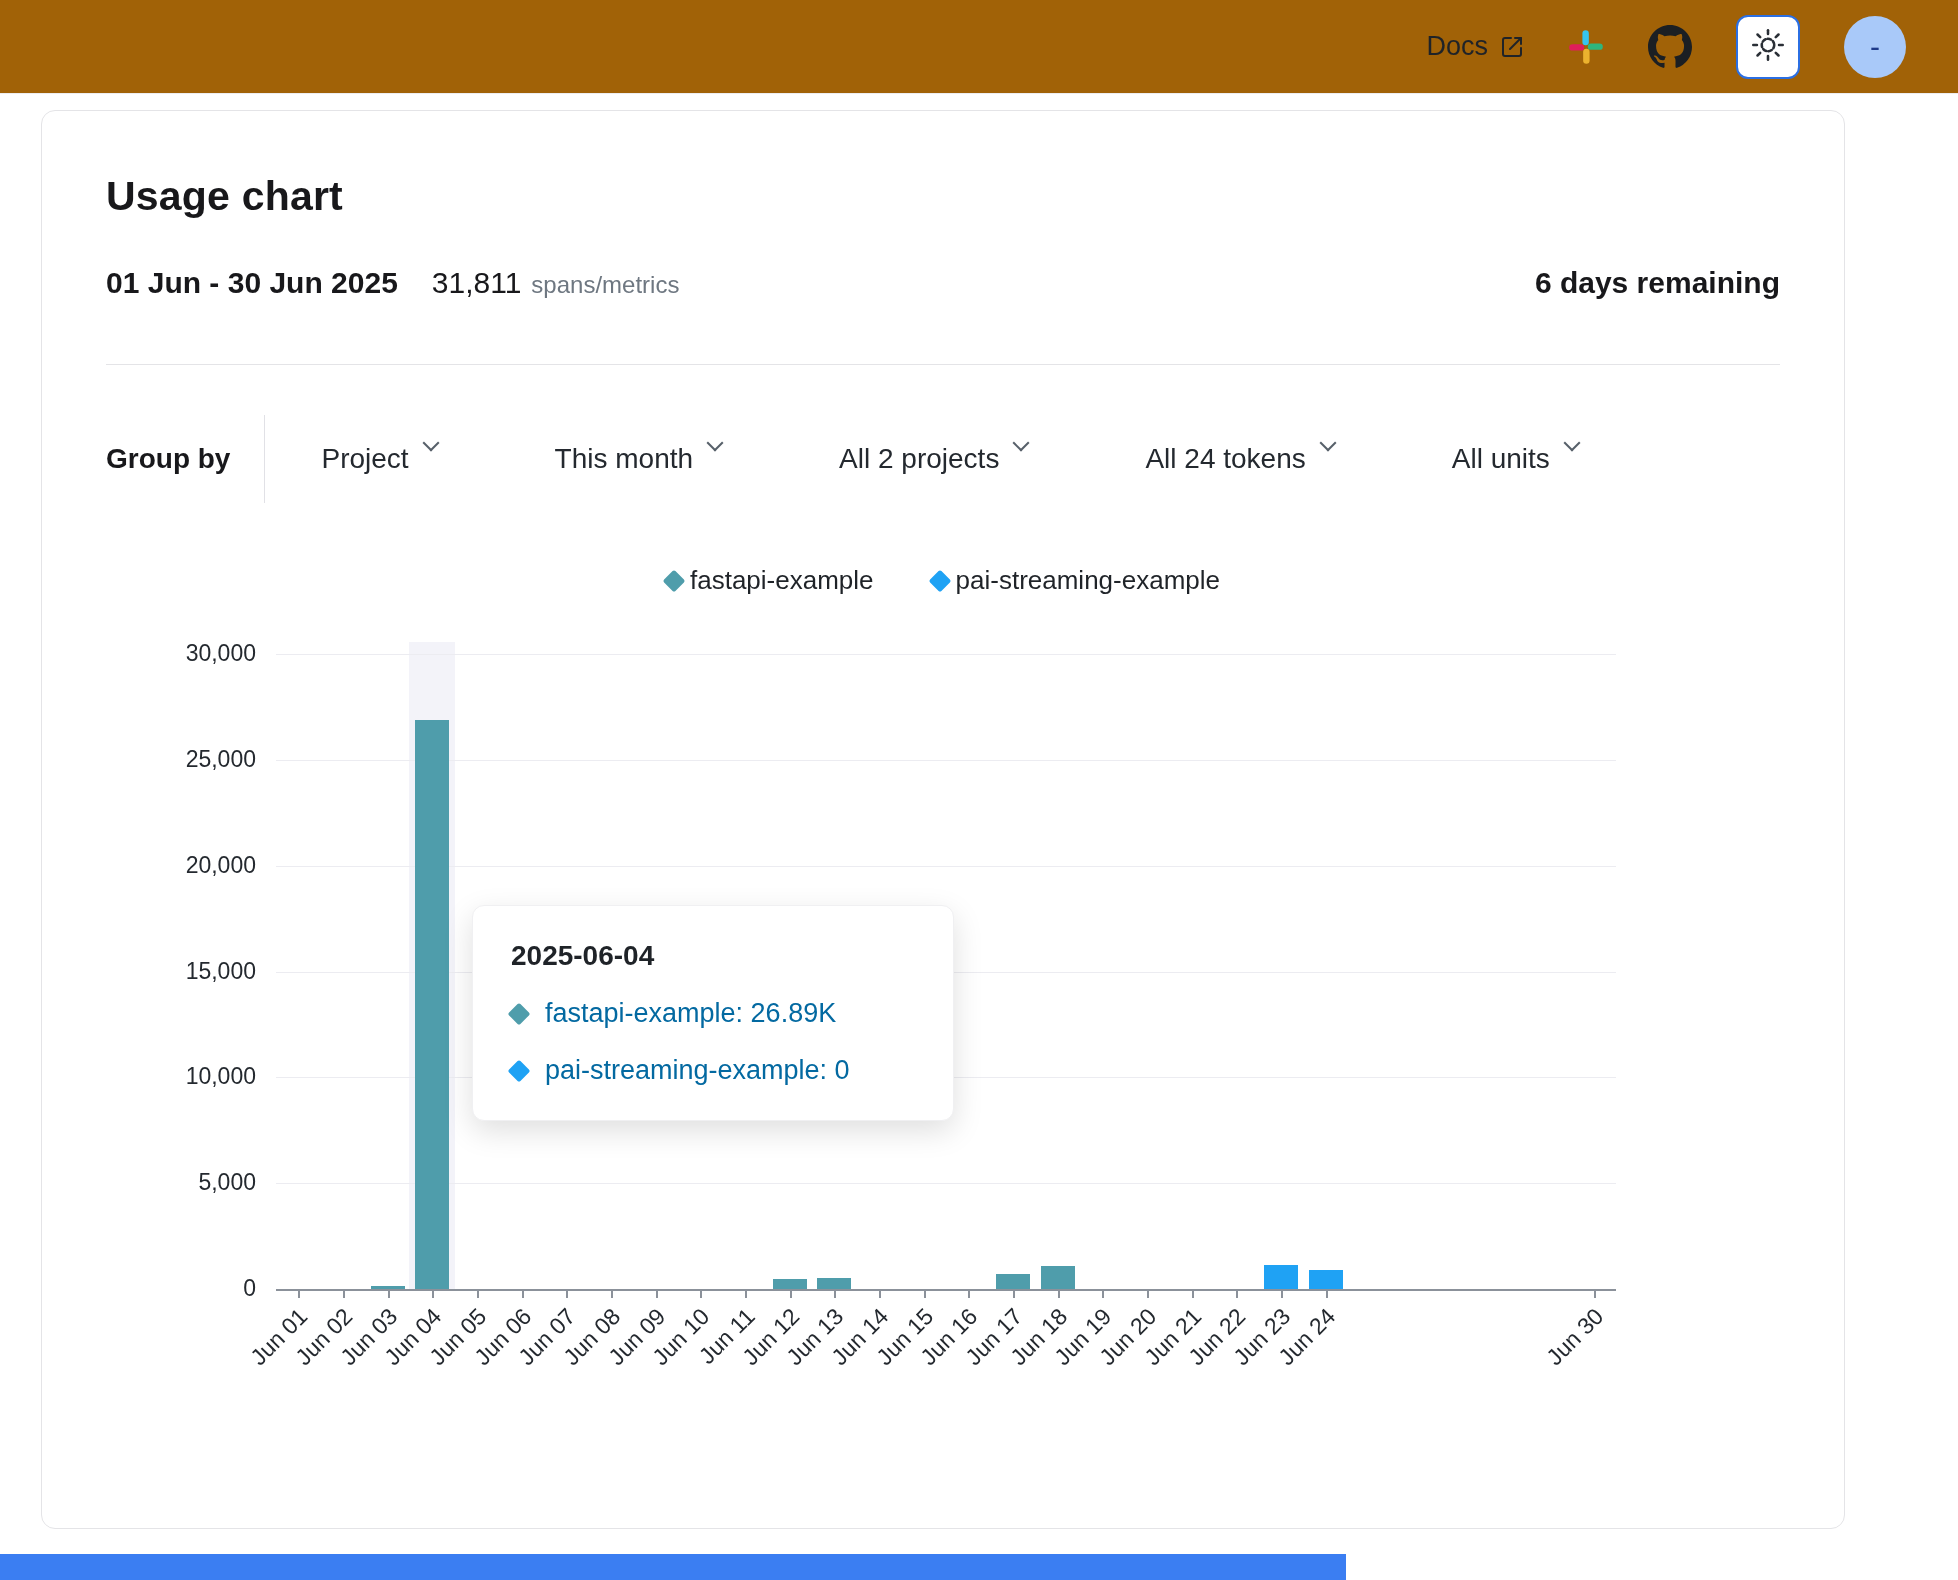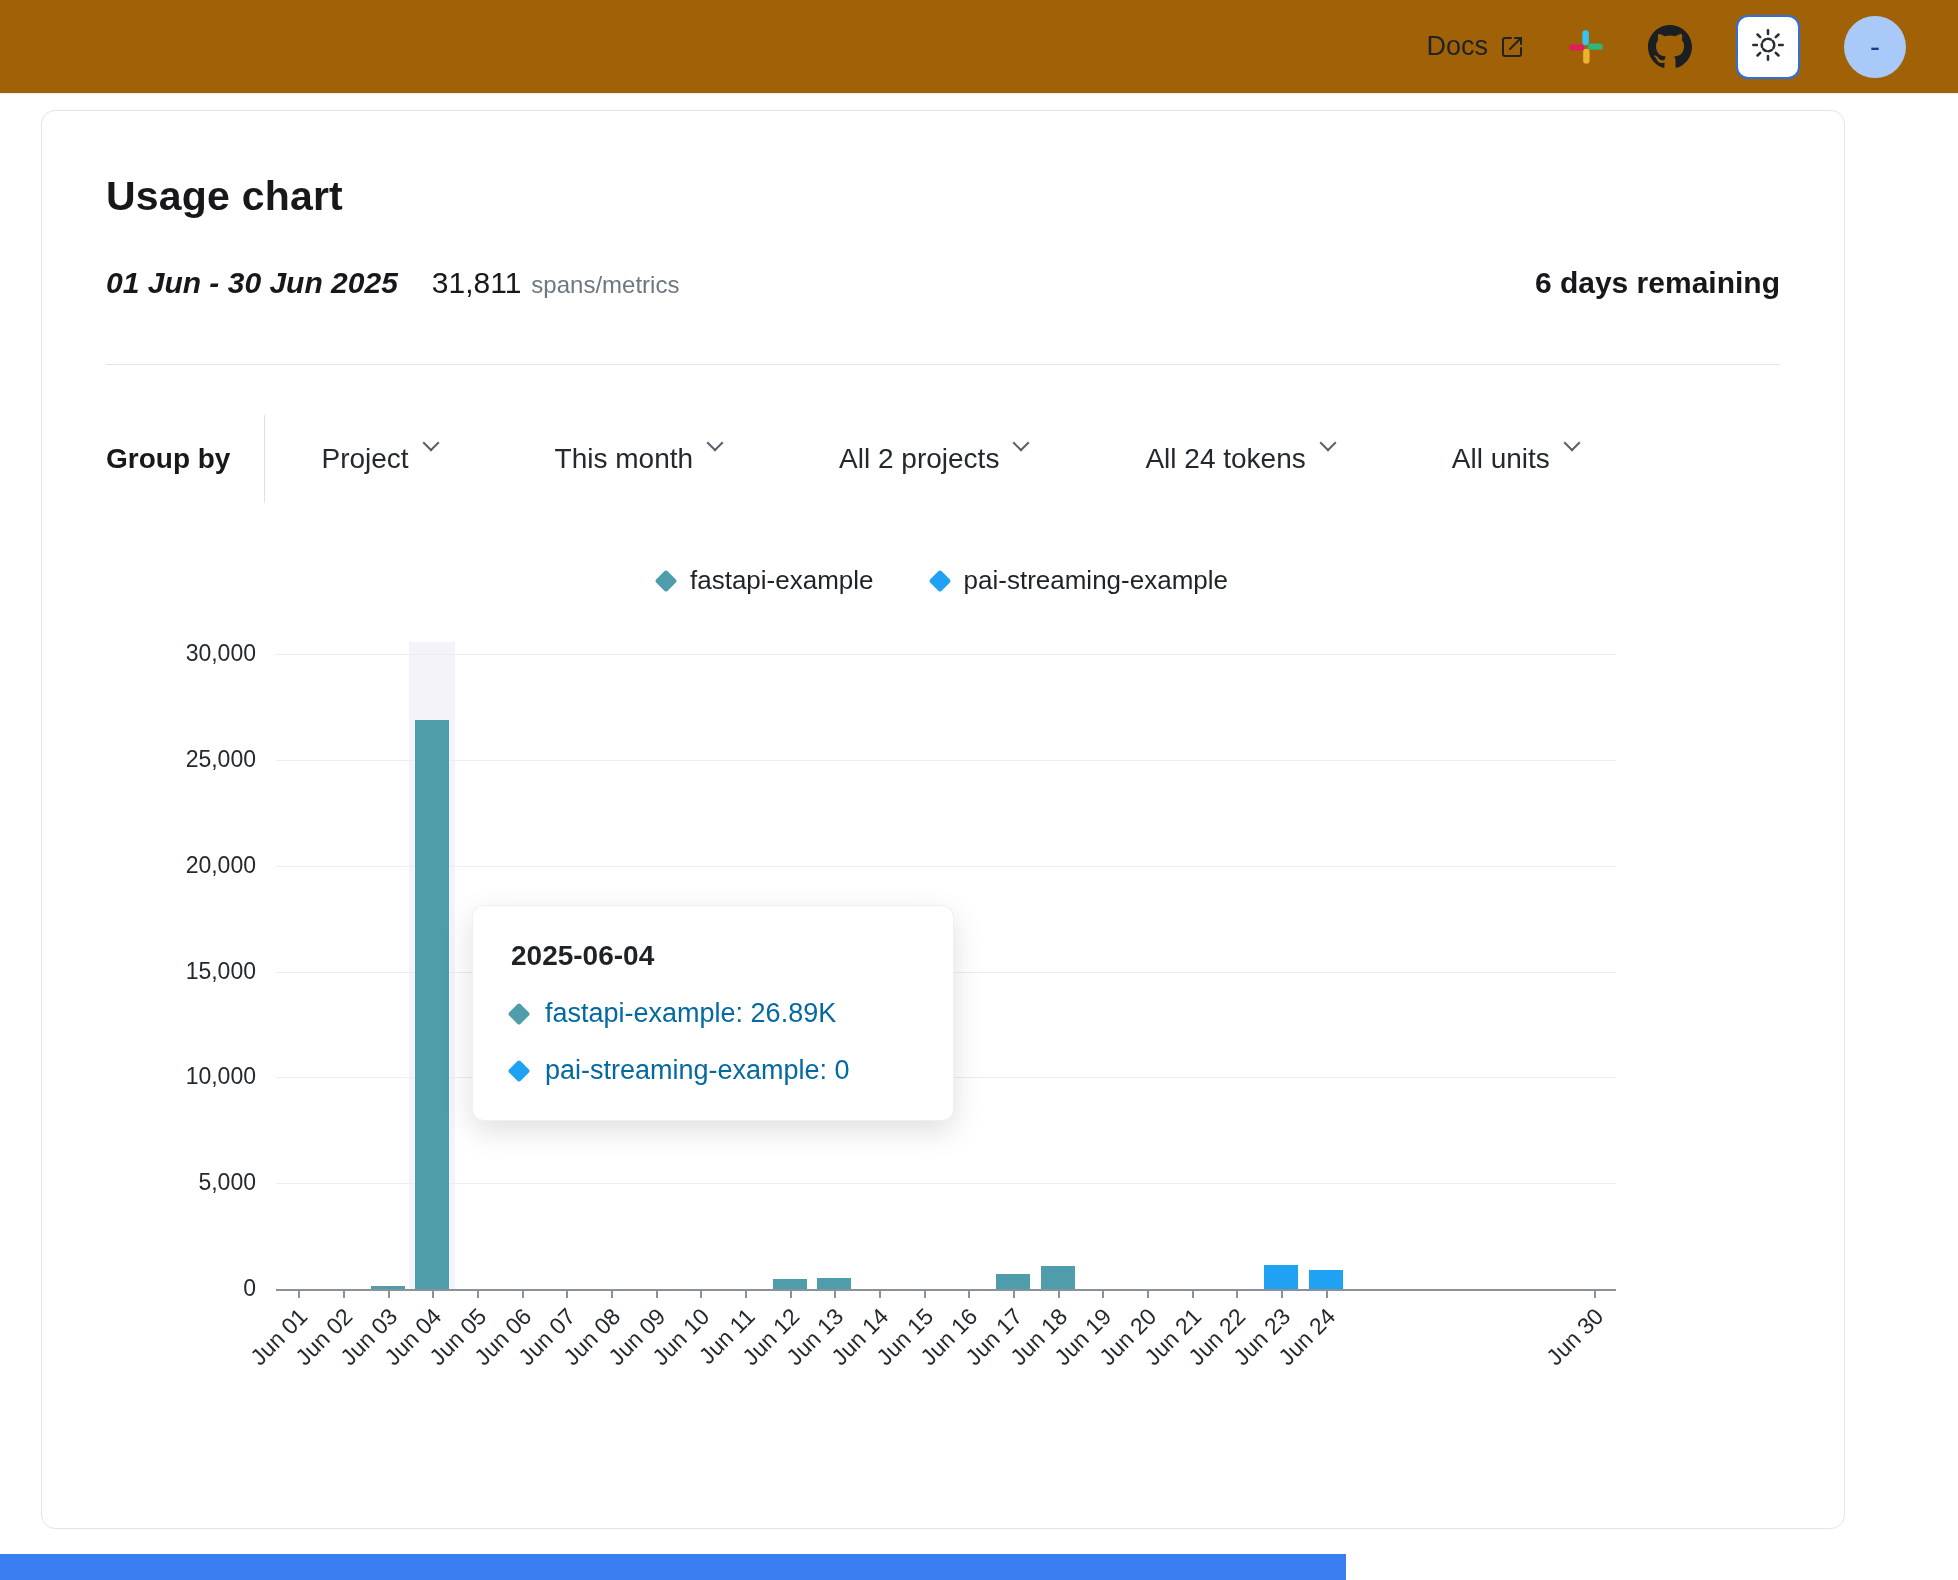--- a/index.html
+++ b/index.html
@@ -14,38 +14,38 @@
   .theme-btn { width: 64px; height: 64px; border: 2.5px solid #2b6fe3; border-radius: 12px;
     background: #fff; display: flex; align-items: center; justify-content: center; cursor: pointer; }
   .avatar { width: 62px; height: 62px; border-radius: 50%; background: #a9c9f9; color: #1e3a8a;
     display: flex; align-items: center; justify-content: center; font-size: 30px; cursor: pointer; }
 
   
   .card { margin: 16px 0 0 41px; width: 1804px; height: 1419px; border: 1px solid #e4e4e7;
     border-radius: 14px; background: #fff; padding: 0 64px; position: relative; }
   .card-title { margin-top: 62px; font-size: 41px; font-weight: 700; letter-spacing: .2px; }
   .meta-row { margin-top: 46px; display: flex; align-items: baseline; }
-  .date-range { font-size: 30px; font-weight: 700; font-style: italic; }
+  .date-range { font-size: 30px; font-weight: 700; }
   .usage-count { font-size: 30px; font-weight: 400; margin-left: 34px; }
   .usage-unit { font-size: 24px; color: #6e7781; margin-left: 10px; }
   .remaining { margin-left: auto; font-size: 30px; font-weight: 700; }
   .divider { margin-top: 64px; height: 1px; background: #e4e4e7; width: 100%; }
 
   
   .filter-row { margin-top: 50px; height: 88px; display: flex; align-items: center; }
   .group-by { font-size: 28px; font-weight: 700; }
   .vsep { width: 1px; height: 88px; background: #e1e1e6; margin: 0 56px 0 34px; }
   .dropdown { display: flex; gap: 16px; font-size: 28px; color: #24292f;
     cursor: pointer; margin-right: 118px; }
   .chev { width: 12px; height: 12px; border-right: 2.5px solid #57606a; border-bottom: 2.5px solid #57606a;
     transform: rotate(45deg); margin-top: -6px; }
 
   
   .legend { margin-top: 62px; display: flex; justify-content: center; gap: 58px; align-items: center; }
-  .legend-item { display: flex; align-items: center; gap: 16px; font-size: 26px; color: #1f2328; }
+  .legend-item { display: flex; align-items: center; gap: 8px; font-size: 26px; color: #1f2328; }
   .diamond { width: 16px; height: 16px; transform: rotate(45deg); border-radius: 2px; flex: 0 0 auto; }
 
   
   .chart { position: relative; margin-top: 18px; height: 810px; width: 100%; }
   .chart .grid { position: absolute; height: 1px; background: #ececf1; z-index: 1; }
   .chart .baseline { position: absolute; height: 2px; background: #8b919a; z-index: 2; }
   .chart .hl { position: absolute; background: #f3f3f9; z-index: 0; }
   .chart .bar { position: absolute; z-index: 3; }
   .chart .ylab { position: absolute; text-align: right; font-size: 23px; color: #24292f; z-index: 2; }
   .chart .tick { position: absolute; width: 2px; height: 9px; background: #8b919a; z-index: 2; }

